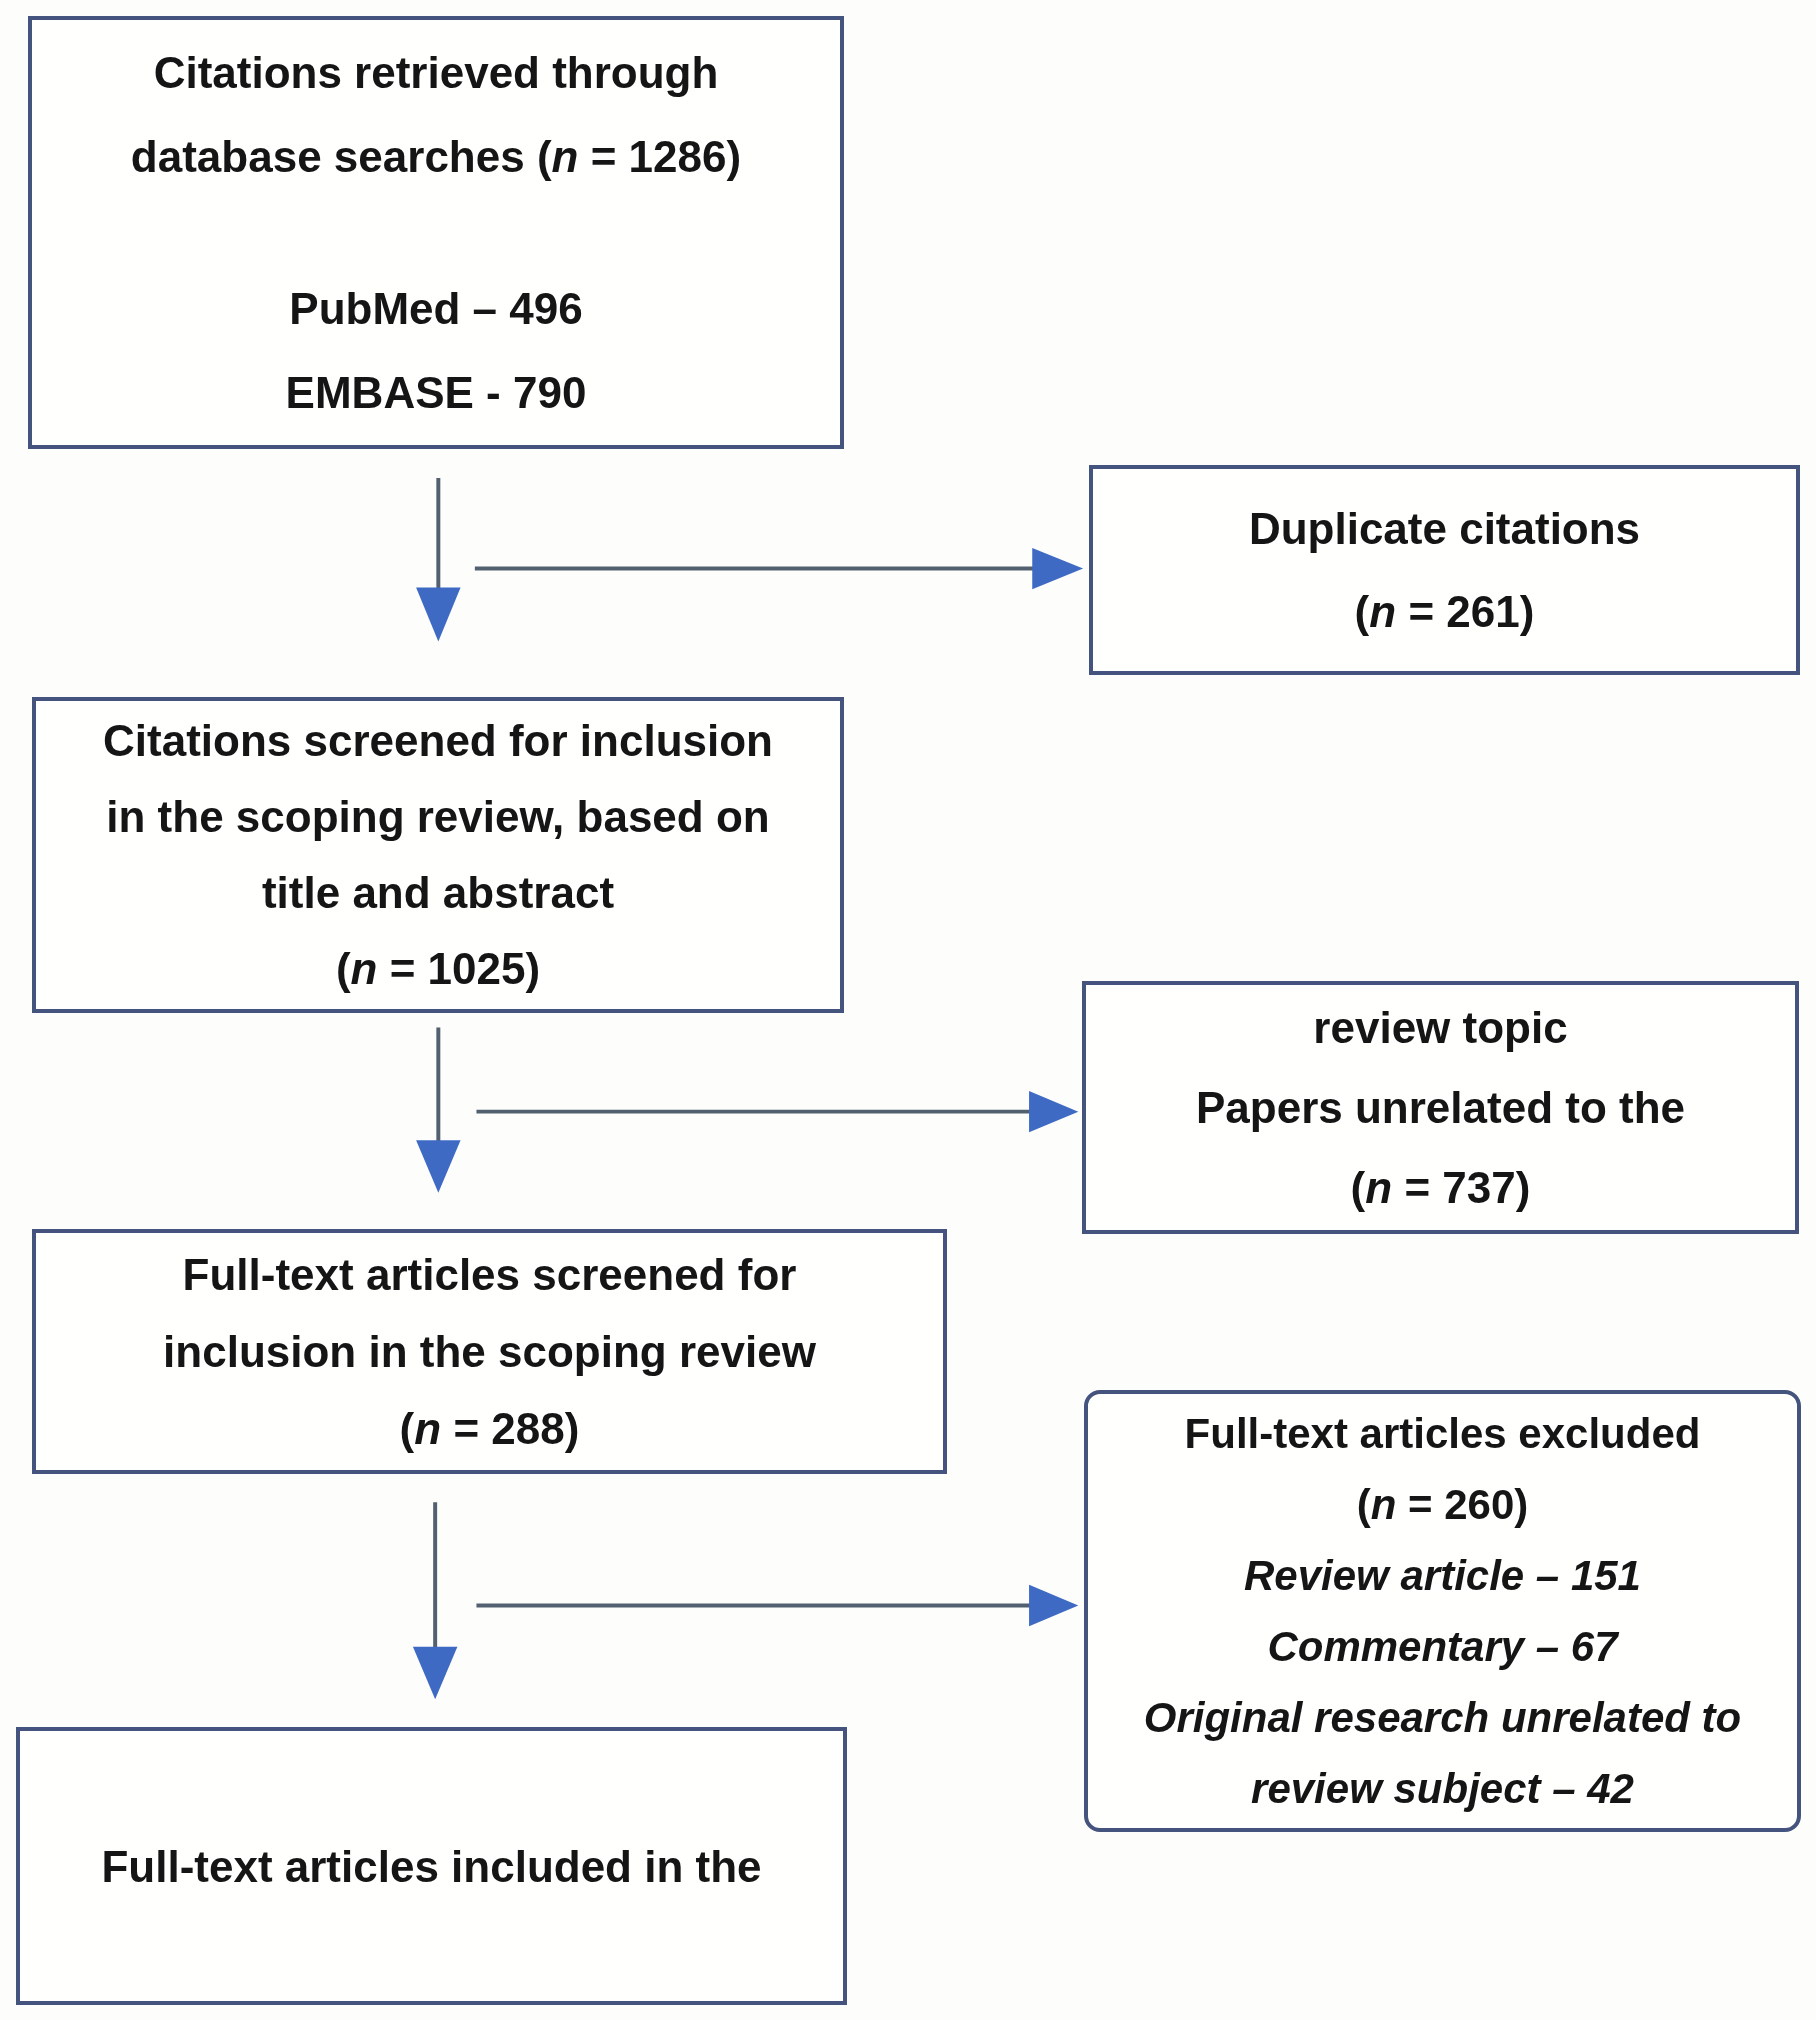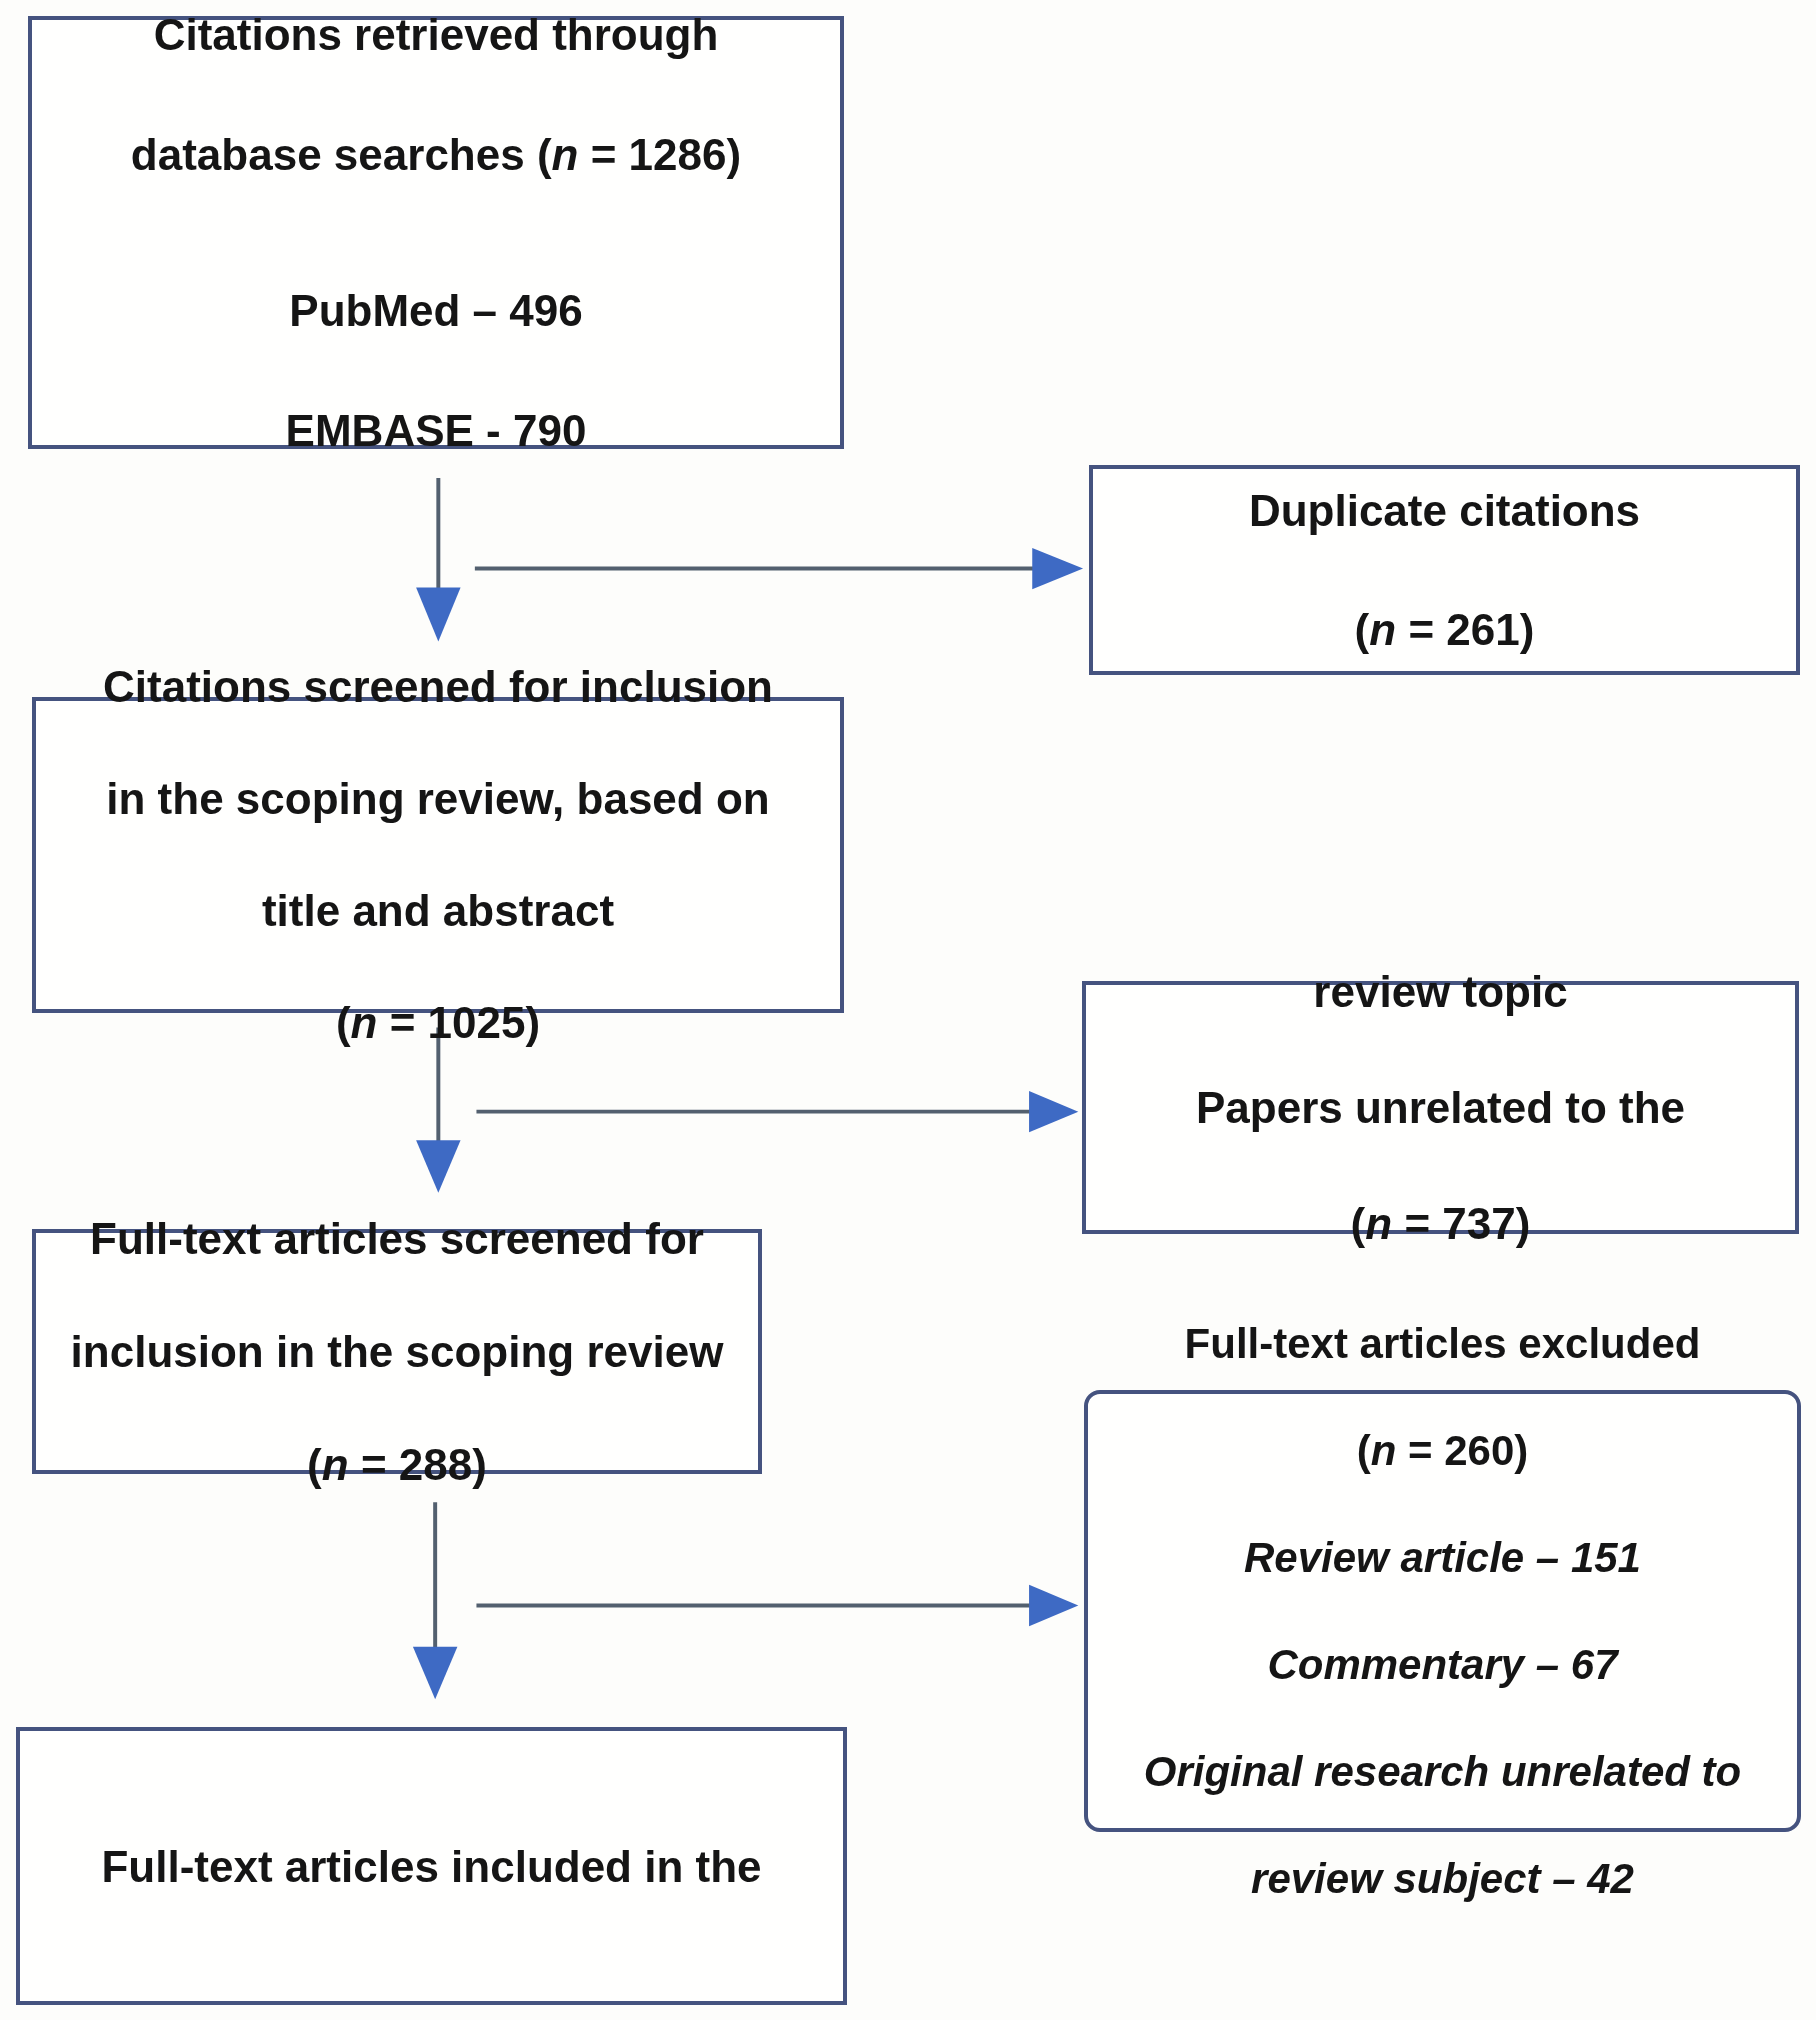--- a/index.html
+++ b/index.html
@@ -32,40 +32,39 @@
     position:absolute;
     background:var(--box-bg);
     border:4px solid var(--box-border);
     display:flex;
     flex-direction:column;
     align-items:center;
     justify-content:center;
     text-align:right;
     font-weight:700;
     font-size:44px;
-    gap:36px;
   }
   .line{white-space:nowrap;}
   .it{font-style:italic;}
   i{font-style:italic;}
 
   .b-retrieved{left:28px;top:16px;width:816px;height:433px;}
   .b-retrieved .line{line-height:84px;}
   .b-retrieved .gap{height:68px;}
 
   .b-duplicates{left:1089px;top:465px;width:711px;height:210px;}
   .b-duplicates .line{line-height:83px;}
 
   .b-screened{left:32px;top:697px;width:812px;height:316px;}
   .b-screened .line{line-height:76px;}
 
   .b-unrelated{left:1082px;top:981px;width:717px;height:253px;}
   .b-unrelated .line{line-height:80px;}
 
-  .b-fulltext{left:32px;top:1229px;width:730px;height:245px;}
+  .b-fulltext{left:32px;top:1229px;width:915px;height:245px;}
   .b-fulltext .line{line-height:77px;}
 
   .b-excluded{left:1084px;top:1390px;width:717px;height:442px;font-size:42px;border-radius:16px;}
   .b-excluded .line{line-height:71px;}
 
   .b-included{left:16px;top:1727px;width:831px;height:278px;}
   .b-included .line{line-height:85px;}
 </style>
 </head>
 <body>

